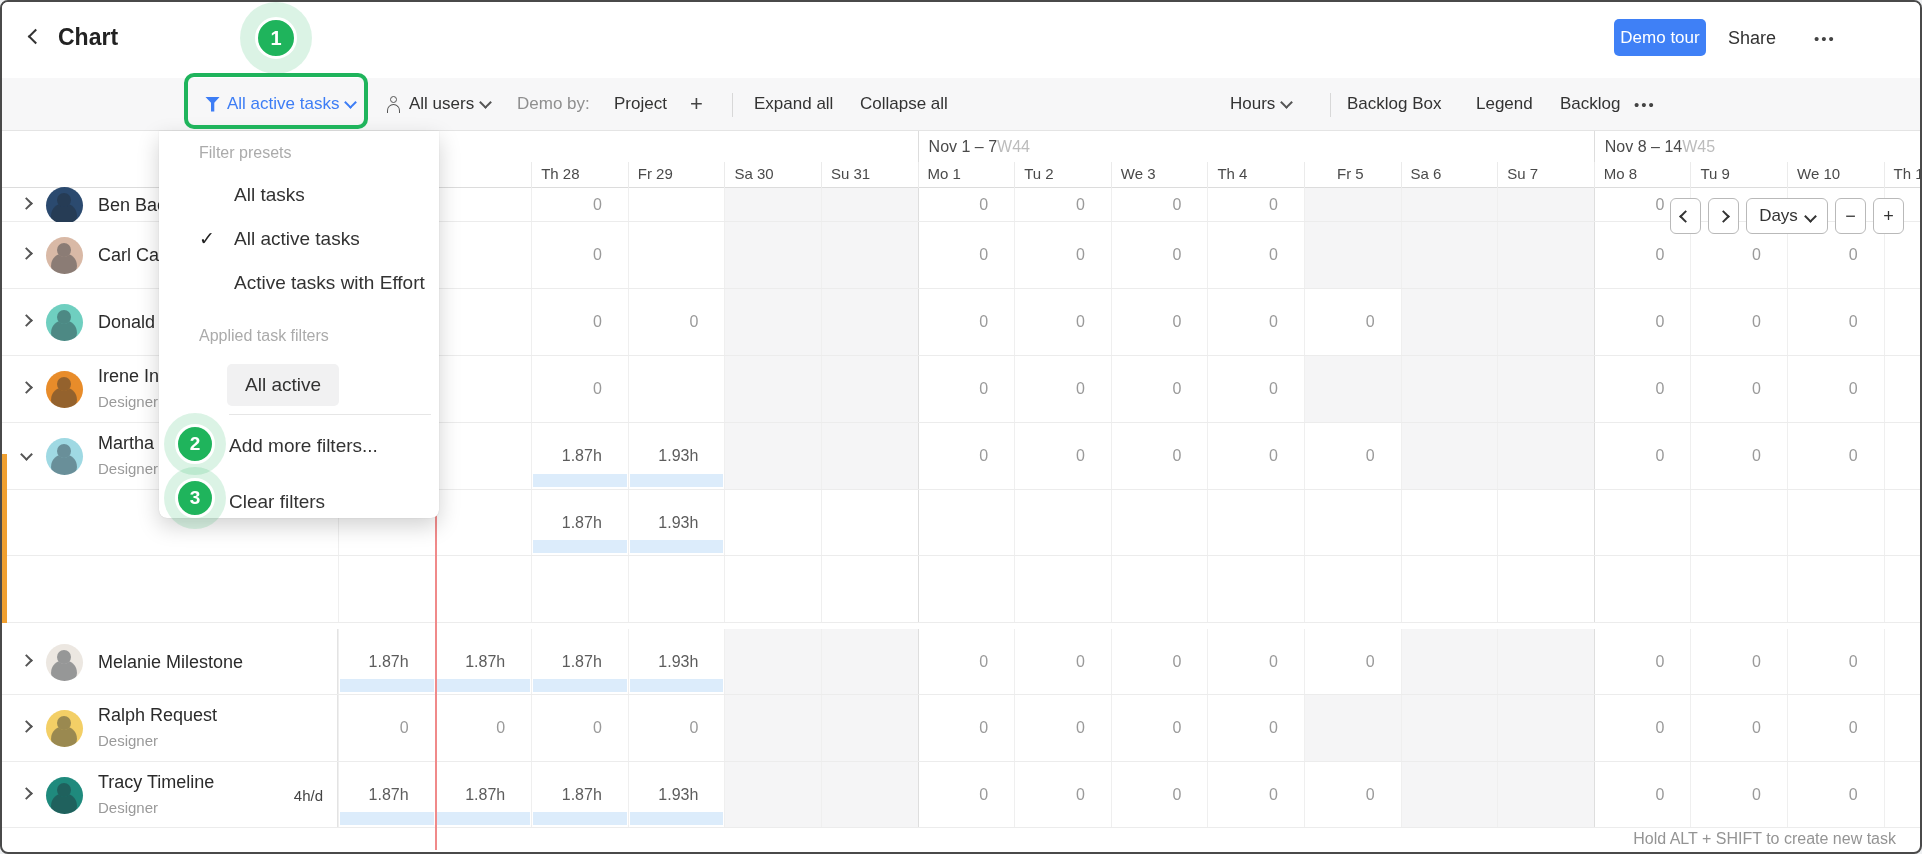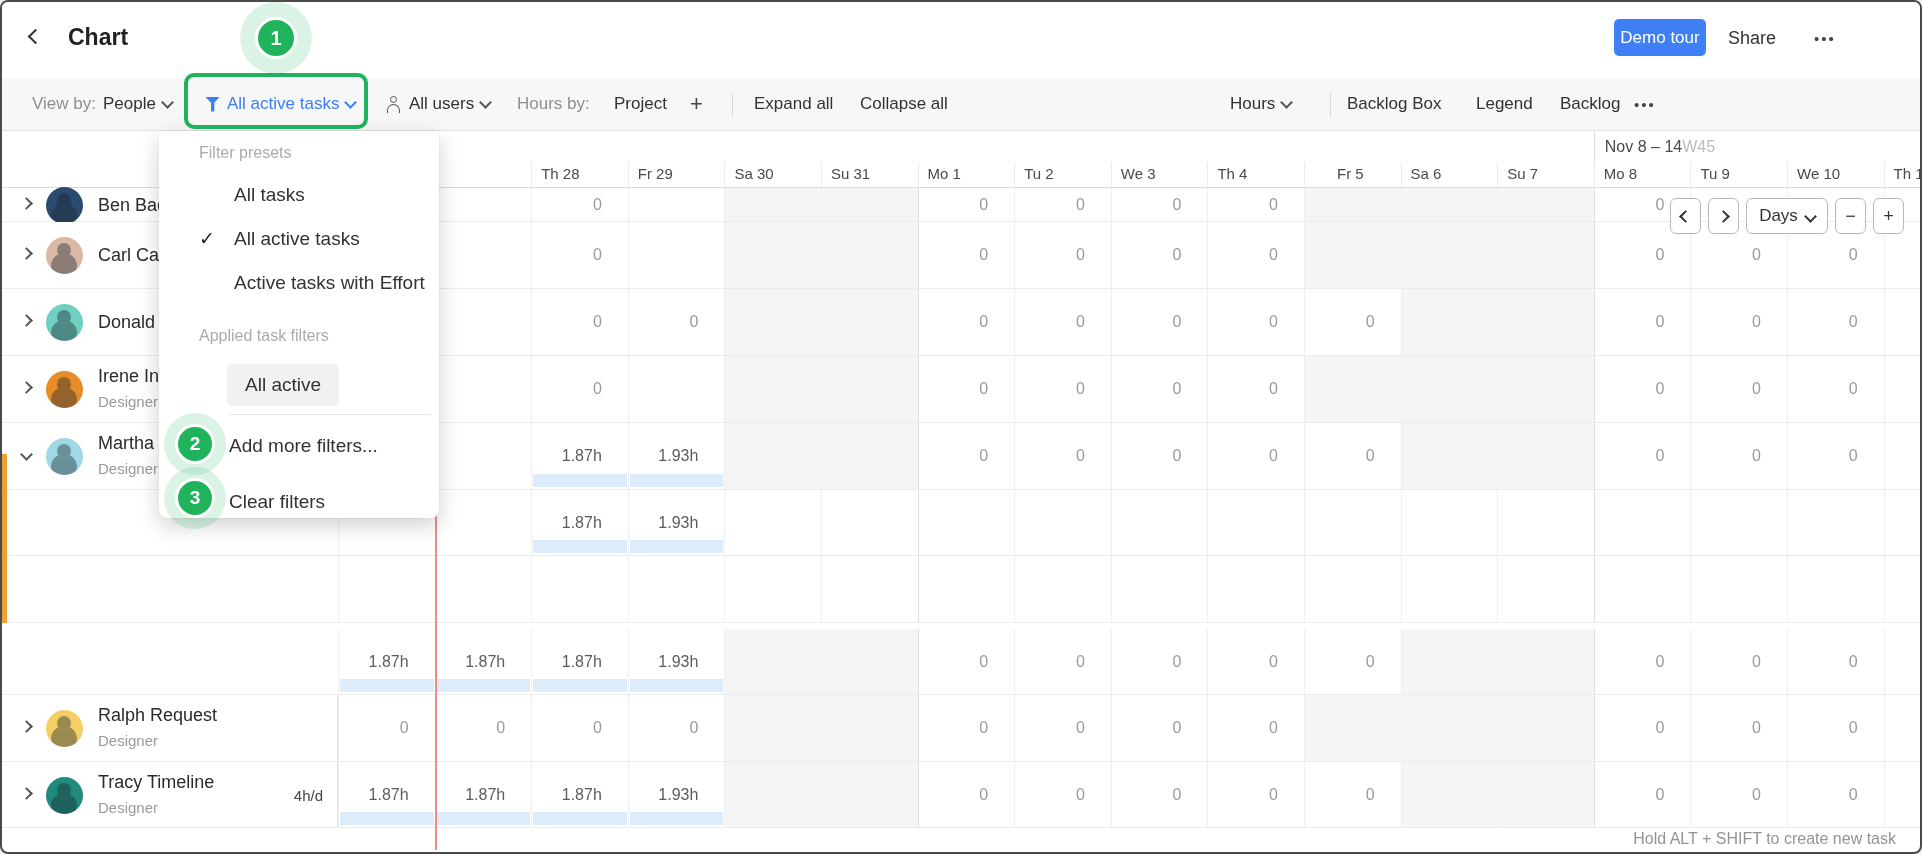--- a/index.html
+++ b/index.html
@@ -6,21 +6,21 @@
   *{box-sizing:border-box;}
   .screen{position:relative;width:1922px;height:854px;background:#fff;border:2px solid #4a4a4a;border-radius:8px;overflow:hidden;}
   
   .app-header{position:absolute;left:0;top:0;width:100%;height:76px;background:#fff;}
   .back-btn{position:absolute;left:28px;top:26px;width:16px;height:24px;cursor:pointer;}
   .chv{display:inline-block;width:9px;height:9px;border-right:2px solid #555;border-bottom:2px solid #555;}
   .chv.down{transform:rotate(45deg);}
   .chv.right{transform:rotate(-45deg);}
   .chv.left{transform:rotate(135deg);}
   .back-btn .chv{width:11px;height:11px;border-width:2.5px;border-color:#333;}
-  .page-title{position:absolute;left:66px;top:22px;font-size:23px;font-weight:700;color:#222;}
+  .page-title{position:absolute;left:56px;top:22px;font-size:23px;font-weight:700;color:#222;}
   .demo-btn{position:absolute;left:1612px;top:17px;width:92px;height:37px;background:#3f80f6;color:#fff;border:none;border-radius:5px;font-size:17px;font-family:inherit;cursor:pointer;}
   .share-btn{position:absolute;left:1726px;top:26px;font-size:18px;color:#333;cursor:pointer;}
   .dots{font-size:15px;color:#444;letter-spacing:2px;cursor:pointer;}
   .header-dots{position:absolute;left:1812px;top:28px;}
   
   .toolbar{position:absolute;left:0;top:76px;width:100%;height:53px;background:#f7f7f8;border-bottom:1px solid #e4e4e4;font-size:17px;color:#333;}
   .tb{position:absolute;top:0;height:100%;display:flex;align-items:center;gap:7px;white-space:nowrap;cursor:pointer;}
   .tb.static{cursor:default;}
   .muted{color:#8f8f8f;}
   .blue{color:#3d7df5;}
@@ -91,40 +91,35 @@
 
   <div class="app-header">
     <div class="back-btn"><span class="chv left"></span></div>
     <div class="page-title">Chart</div>
     <button class="demo-btn">Demo tour</button>
     <div class="share-btn">Share</div>
     <div class="dots header-dots">•••</div>
   </div>
 
   <div class="toolbar">
-    <div class="tb" style="left:30px">
-      <span class="muted">View by:</span>
-      <span>People</span>
-      <span class="chv down"></span>
-    </div>
     <div class="tb" style="left:203px">
       <span class="funnel"></span>
       <span class="blue">All active tasks</span>
       <span class="chv down" style="border-color:#3d7df5"></span>
     </div>
     <div class="tb" style="left:384px">
       <span class="person-ic">
           <span class="h"></span>
           <span class="b"></span>
         </span>
       <span>All users</span>
       <span class="chv down"></span>
     </div>
     <div class="tb static" style="left:515px">
-      <span class="muted">Hours by:</span>
+      <span class="muted">Demo by:</span>
     </div>
     <div class="tb" style="left:612px">
       <span>Project</span>
     </div>
     <div class="tb" style="left:688px">
       <span class="plus">+</span>
     </div>
     <div class="vdiv" style="left:730px"></div>
     <div class="tb" style="left:752px">
       <span>Expand all</span>
@@ -150,20 +145,21 @@
         <span class="dots">•••</span>
       </div>
   </div>
 
   <div class="filter-highlight"></div>
   <div class="halo" style="left:238px;top:0;width:72px;height:72px"></div>
   <div class="badge" style="left:253px;top:15px;width:42px;height:42px;font-size:20px">1</div>
 
   <div class="grid-hdr">
     <div class="week-row" id="week-row">
+        <div class="week-cell" style="left: 915.6px; width: 676.2px;"><span>Nov 1 – 7</span><span class="wk">W44</span></div>
         <div class="week-cell" style="left: 1591.8px; width: 676.2px;"><span>Nov 8 – 14</span><span class="wk">W45</span></div>
       </div>
     <div class="day-row" id="day-row">
         <div class="day-cell" style="left: 529.2px; width: 96.6px;">Th 28</div>
         <div class="day-cell" style="left: 625.8px; width: 96.6px;">Fr 29</div>
         <div class="day-cell" style="left: 722.4px; width: 96.6px;">Sa 30</div>
         <div class="day-cell" style="left: 819px; width: 96.6px;">Su 31</div>
         <div class="day-cell" style="left: 915.6px; width: 96.6px;">Mo 1</div>
         <div class="day-cell" style="left: 1012.2px; width: 96.6px;">Tu 2</div>
         <div class="day-cell" style="left: 1108.8px; width: 96.6px;">We 3</div>
@@ -476,20 +472,25 @@
         <div class="cell wkstart" style="left: 1591.8px; width: 96.6px;">
           <span class="val">0</span>
         </div>
         <div class="cell" style="left: 1688.4px; width: 96.6px;">
           <span class="val">0</span>
         </div>
         <div class="cell" style="left: 1785px; width: 96.6px;">
           <span class="val">0</span>
         </div>
         <div class="cell" style="left: 1881.6px; width: 40.4px;"></div>
+        <div class="names one">
+          <span class="chv rowchv right"></span>
+          <span class="avatar" style="background: rgb(236, 231, 225);"></span>
+          <span class="pname">Melanie Milestone</span>
+        </div>
       </div>
       <div class="row" style="height: 67px;">
         <div class="cell" style="left: 336px; width: 96.6px;">
           <span class="val">0</span>
         </div>
         <div class="cell" style="left: 432.6px; width: 96.6px;">
           <span class="val">0</span>
         </div>
         <div class="cell" style="left: 529.2px; width: 96.6px;">
           <span class="val">0</span>

